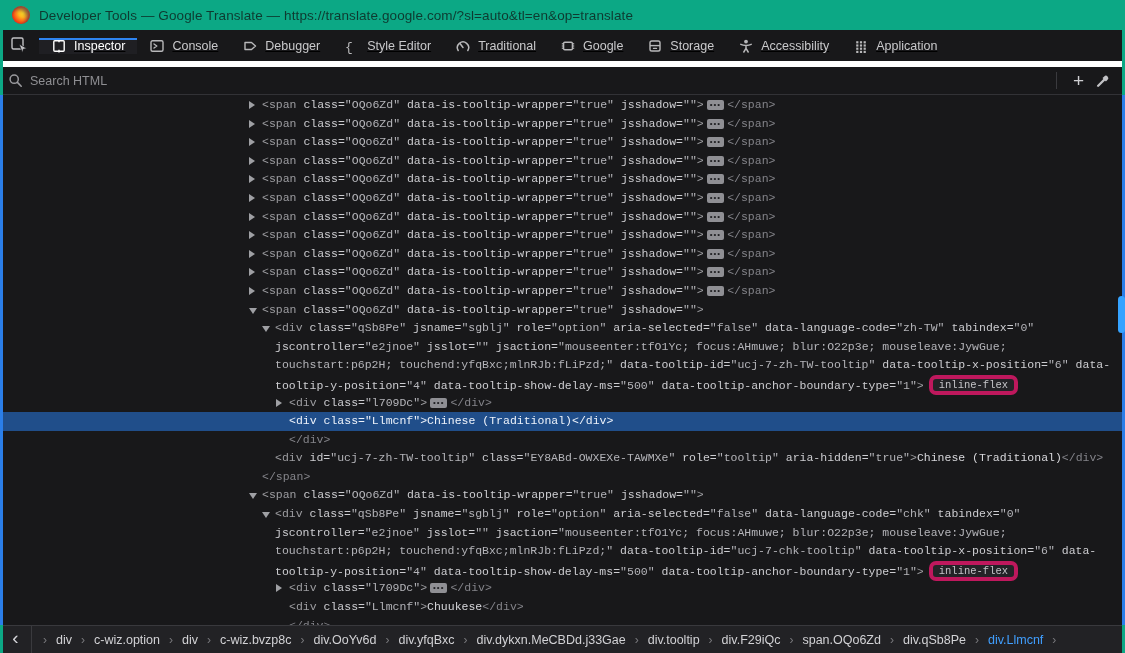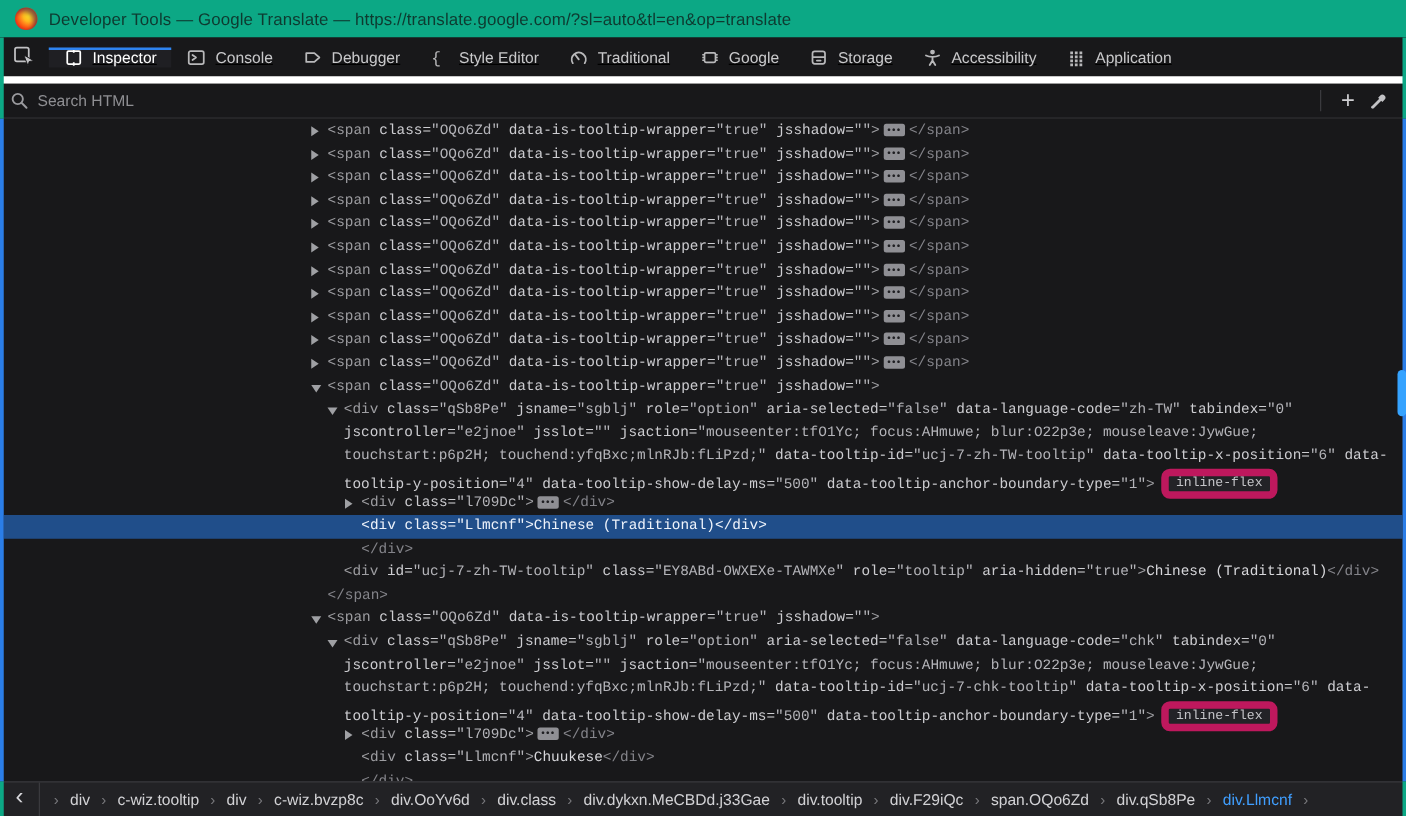--- a/index.html
+++ b/index.html
@@ -50,21 +50,21 @@
   .arw { position:absolute; top:5px; width:0; height:0; display:block; }
   .arw-c { border-left:6px solid #9fa0a4; border-top:4px solid transparent; border-bottom:4px solid transparent; }
   .arw-e { border-top:6px solid #9fa0a4; border-left:4px solid transparent; border-right:4px solid transparent; top:7px; }
   .tk-p { color:#9d9da1; } .tk-t { color:#9d9da1; }
   .tk-a { color:#cdcdd1; } .tk-v { color:#b4b4b9; }
   .tk-x { color:#d7d7db; } .tk-c { color:#84848a; }
   .sel .tk-p,.sel .tk-t,.sel .tk-a,.sel .tk-v,.sel .tk-x,.sel .tk-c { color:#eef3fb; }
   .ellip { display:inline-block; background:#8f8f94; border-radius:2px; height:10px;
     line-height:9px; padding:0 3px; margin:0 3px; vertical-align:1px; color:#1e1e21;
     font-size:8px; letter-spacing:1px; font-family:"Liberation Sans",sans-serif; }
-  .iflex { display:inline-block; border:6px solid #be185d; border-radius:7px; padding:0 6px;
+  .iflex { display:inline-block; border:4px solid #be185d; border-radius:7px; padding:0 6px;
     margin-left:5px; font-size:10.5px; line-height:12px; color:#c4c4c8; background:#232327;
     vertical-align:1px; font-family:"Liberation Mono","DejaVu Sans Mono",monospace; }
 
   
   .teal-edge { position:absolute; width:3px; background:#0ca885; z-index:5; }
   .blue-edge { position:absolute; width:3px; top:95px; bottom:28px; background:#2b7ee8; z-index:6; }
   .scroll-thumb { position:absolute; right:0; top:296px; width:7px; height:37px;
     background:#35a3ff; border-radius:4px; z-index:7; }
 
   
@@ -240,29 +240,29 @@
   <div class="blue-edge" style="left:0;"></div>
   <div class="blue-edge" style="right:0;"></div>
   <div class="scroll-thumb"></div>
 
   <div class="crumbs">
     <button class="backbtn">‹</button>
     <div class="crumblist">
         <span class="csep">›</span>
         <button class="crumb">div</button>
         <span class="csep">›</span>
-        <button class="crumb">c-wiz.tooltip</button>
+        <button class="crumb">c-wiz.option</button>
         <span class="csep">›</span>
         <button class="crumb">div</button>
         <span class="csep">›</span>
         <button class="crumb">c-wiz.bvzp8c</button>
         <span class="csep">›</span>
         <button class="crumb">div.OoYv6d</button>
         <span class="csep">›</span>
-        <button class="crumb">div.class</button>
+        <button class="crumb">div.yfqBxc</button>
         <span class="csep">›</span>
         <button class="crumb">div.dykxn.MeCBDd.j33Gae</button>
         <span class="csep">›</span>
         <button class="crumb">div.tooltip</button>
         <span class="csep">›</span>
         <button class="crumb">div.F29iQc</button>
         <span class="csep">›</span>
         <button class="crumb">span.OQo6Zd</button>
         <span class="csep">›</span>
         <button class="crumb">div.qSb8Pe</button>

